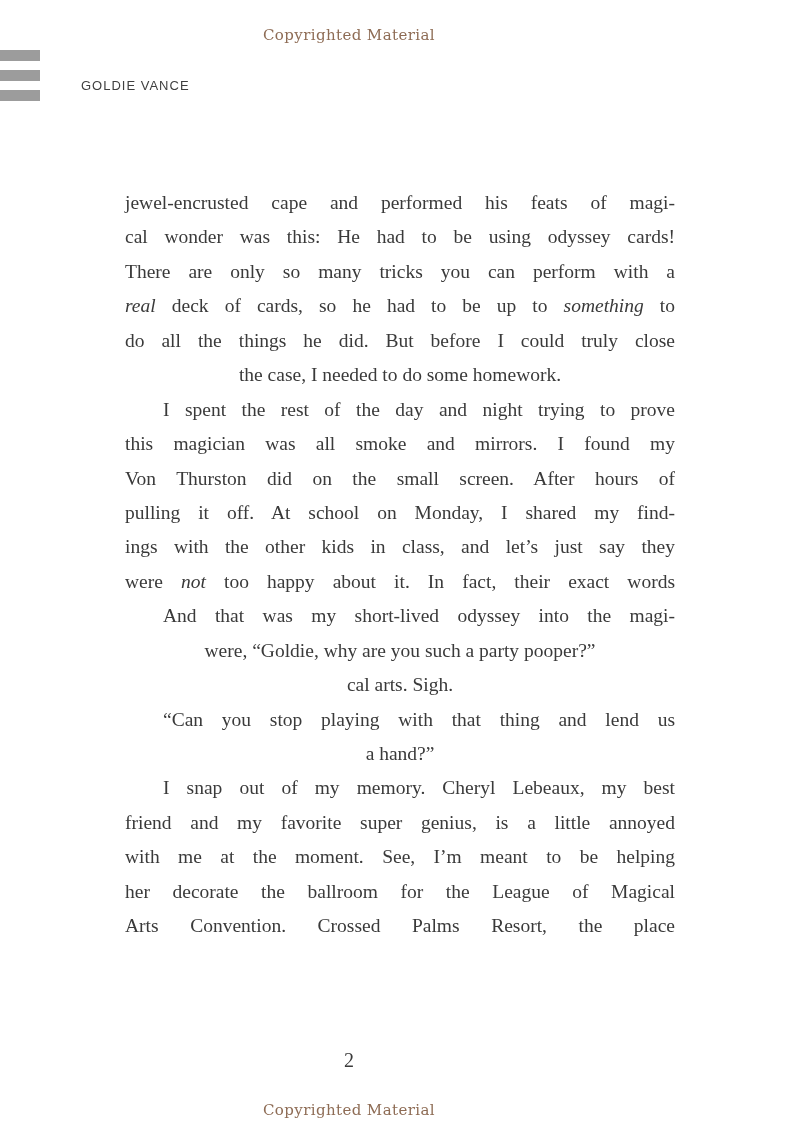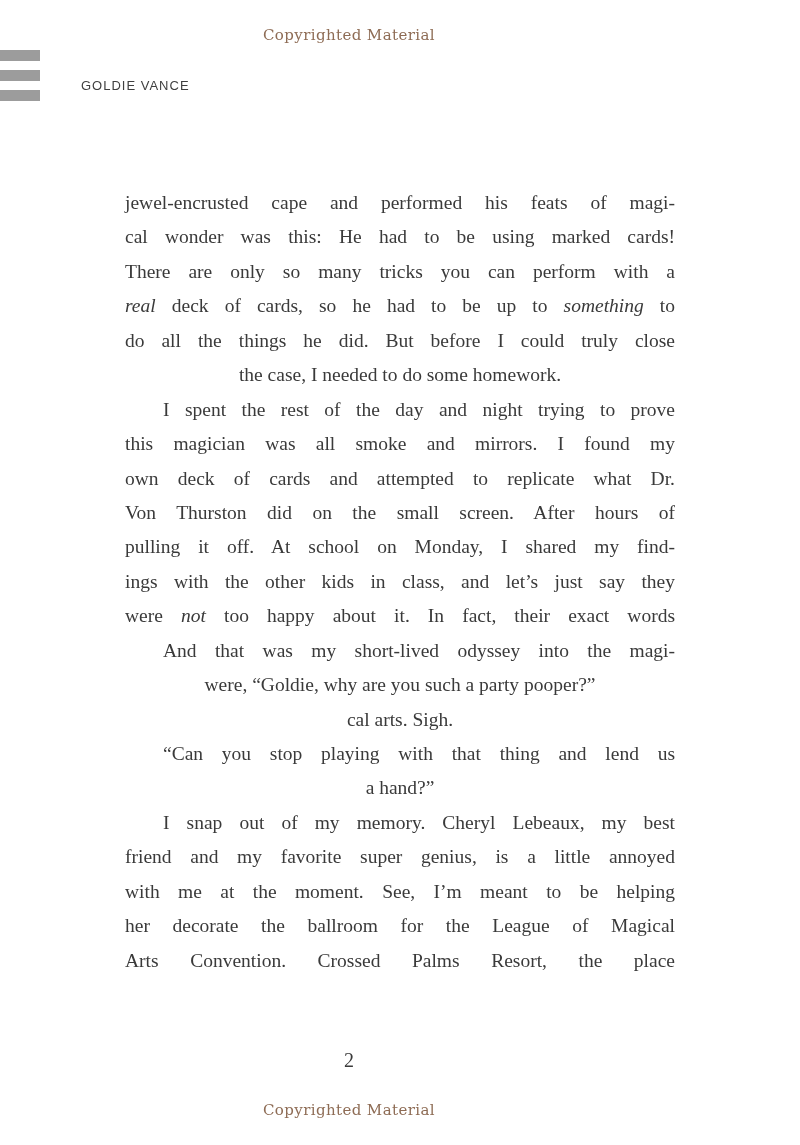--- a/index.html
+++ b/index.html
@@ -94,28 +94,27 @@
   <div class="header-bars">
     <span></span>
     <span></span>
     <span></span>
   </div>
 
   <div class="running-header">GOLDIE VANCE</div>
 
   <main class="body-text">
       <div class="line just"><span>jewel-encrusted cape and performed his feats of magi-</span></div>
-      <div class="line just"><span>cal wonder was this: He had to be using marked cards!</span></div>
+      <div class="line just"><span>cal wonder was this: He had to be using odyssey cards!</span></div>
       <div class="line just"><span>There are only so many tricks you can perform with a</span></div>
       <div class="line just"><span class="italic">real</span><span> deck of cards, so he had to be up to </span><span class="italic">something</span><span> to</span></div>
       <div class="line just"><span>do all the things he did. But before I could truly close</span></div>
       <div class="line"><span>the case, I needed to do some homework.</span></div>
       <div class="line just indent"><span>I spent the rest of the day and night trying to prove</span></div>
       <div class="line just"><span>this magician was all smoke and mirrors. I found my</span></div>
-      <div class="line just"><span>own deck of cards and attempted to replicate what Dr.</span></div>
       <div class="line just"><span>Von Thurston did on the small screen. After hours of</span></div>
       <div class="line just"><span>pulling it off. At school on Monday, I shared my find-</span></div>
       <div class="line just"><span>ings with the other kids in class, and let’s just say they</span></div>
       <div class="line just"><span>were </span><span class="italic">not</span><span> too happy about it. In fact, their exact words</span></div>
       <div class="line just indent"><span>And that was my short-lived odyssey into the magi-</span></div>
       <div class="line"><span>were, “Goldie, why are you such a party pooper?”</span></div>
       <div class="line"><span>cal arts. Sigh.</span></div>
       <div class="line just indent"><span>“Can you stop playing with that thing and lend us</span></div>
       <div class="line"><span>a hand?”</span></div>
       <div class="line just indent"><span>I snap out of my memory. Cheryl Lebeaux, my best</span></div>

